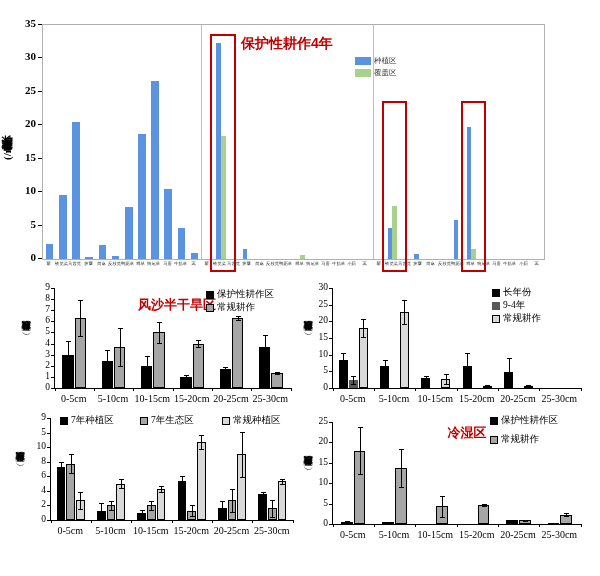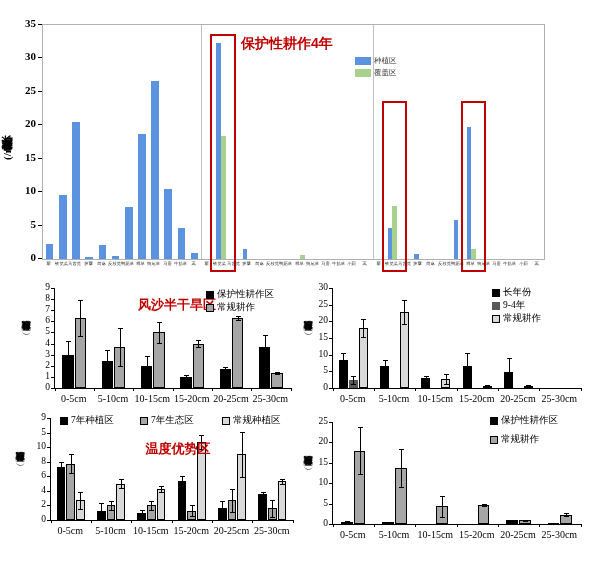--- a/index.html
+++ b/index.html
@@ -409,21 +409,20 @@
       <div class="ydash" style="left: 33px; top: 20.5714px; width: 3px; height: 1px;"></div>
       <div class="ytick ytick-b" style="left: 12px; top: 0px; width: 20px;">9</div>
       <div class="ydash" style="left: 33px; top: 6px; width: 3px; height: 1px;"></div>
       <div class="ylabel" style="left: 0px; top: 6px; height: 102px; font-size: 9.5px;">可萌发杂草数量（株）</div>
       <div class="xlab-b" style="left: 36px; top: 113px; width: 40.3333px;">0-5cm</div>
       <div class="xlab-b" style="left: 76.3333px; top: 113px; width: 40.3333px;">5-10cm</div>
       <div class="xlab-b" style="left: 116.667px; top: 113px; width: 40.3333px;">10-15cm</div>
       <div class="xlab-b" style="left: 157px; top: 113px; width: 40.3333px;">15-20cm</div>
       <div class="xlab-b" style="left: 197.333px; top: 113px; width: 40.3333px;">20-25cm</div>
       <div class="xlab-b" style="left: 237.667px; top: 113px; width: 40.3333px;">25-30cm</div>
-      <div class="chart-title" style="left: 94px; top: 28px; width: 140px; text-align: center; font-size: 13px;">温度优势区</div>
       <div class="legend-entry" style="left: 46px; top: 2px; font-size: 9.5px;">
         <div class="swatch" style="width: 8px; height: 8px; background: rgb(0, 0, 0); box-sizing: border-box; border: none;"></div>
         <span>7年种植区</span>
       </div>
       <div class="legend-entry" style="left: 126px; top: 2px; font-size: 9.5px;">
         <div class="swatch" style="width: 8px; height: 8px; background: rgb(166, 166, 166); box-sizing: border-box; border: 1px solid rgb(0, 0, 0);"></div>
         <span>7年生态区</span>
       </div>
       <div class="legend-entry" style="left: 208px; top: 2px; font-size: 9.5px;">
         <div class="swatch" style="width: 8px; height: 8px; background: rgb(217, 217, 217); box-sizing: border-box; border: 1px solid rgb(0, 0, 0);"></div>
@@ -492,20 +491,21 @@
       <div class="ydash" style="left: 27px; top: 30.4px; width: 3px; height: 1px;"></div>
       <div class="ytick ytick-b" style="left: 6px; top: 4px; width: 20px;">25</div>
       <div class="ydash" style="left: 27px; top: 10px; width: 3px; height: 1px;"></div>
       <div class="ylabel" style="left: 0px; top: 10px; height: 102px; font-size: 9.5px;">可萌发杂草数量（株）</div>
       <div class="xlab-b" style="left: 30px; top: 117px; width: 41.3333px;">0-5cm</div>
       <div class="xlab-b" style="left: 71.3333px; top: 117px; width: 41.3333px;">5-10cm</div>
       <div class="xlab-b" style="left: 112.667px; top: 117px; width: 41.3333px;">10-15cm</div>
       <div class="xlab-b" style="left: 154px; top: 117px; width: 41.3333px;">15-20cm</div>
       <div class="xlab-b" style="left: 195.333px; top: 117px; width: 41.3333px;">20-25cm</div>
       <div class="xlab-b" style="left: 236.667px; top: 117px; width: 41.3333px;">25-30cm</div>
+      <div class="chart-title" style="left: 110px; top: 12px; width: 110px; text-align: center; font-size: 13px;">冷湿区</div>
       <div class="legend-entry" style="left: 188px; top: 2px; font-size: 9.5px;">
         <div class="swatch" style="width: 8px; height: 8px; background: rgb(0, 0, 0); box-sizing: border-box; border: none;"></div>
         <span>保护性耕作区</span>
       </div>
       <div class="legend-entry" style="left: 188px; top: 21px; font-size: 9.5px;">
         <div class="swatch" style="width: 8px; height: 8px; background: rgb(166, 166, 166); box-sizing: border-box; border: 1px solid rgb(0, 0, 0);"></div>
         <span>常规耕作</span>
       </div>
     </div>
 </div>

